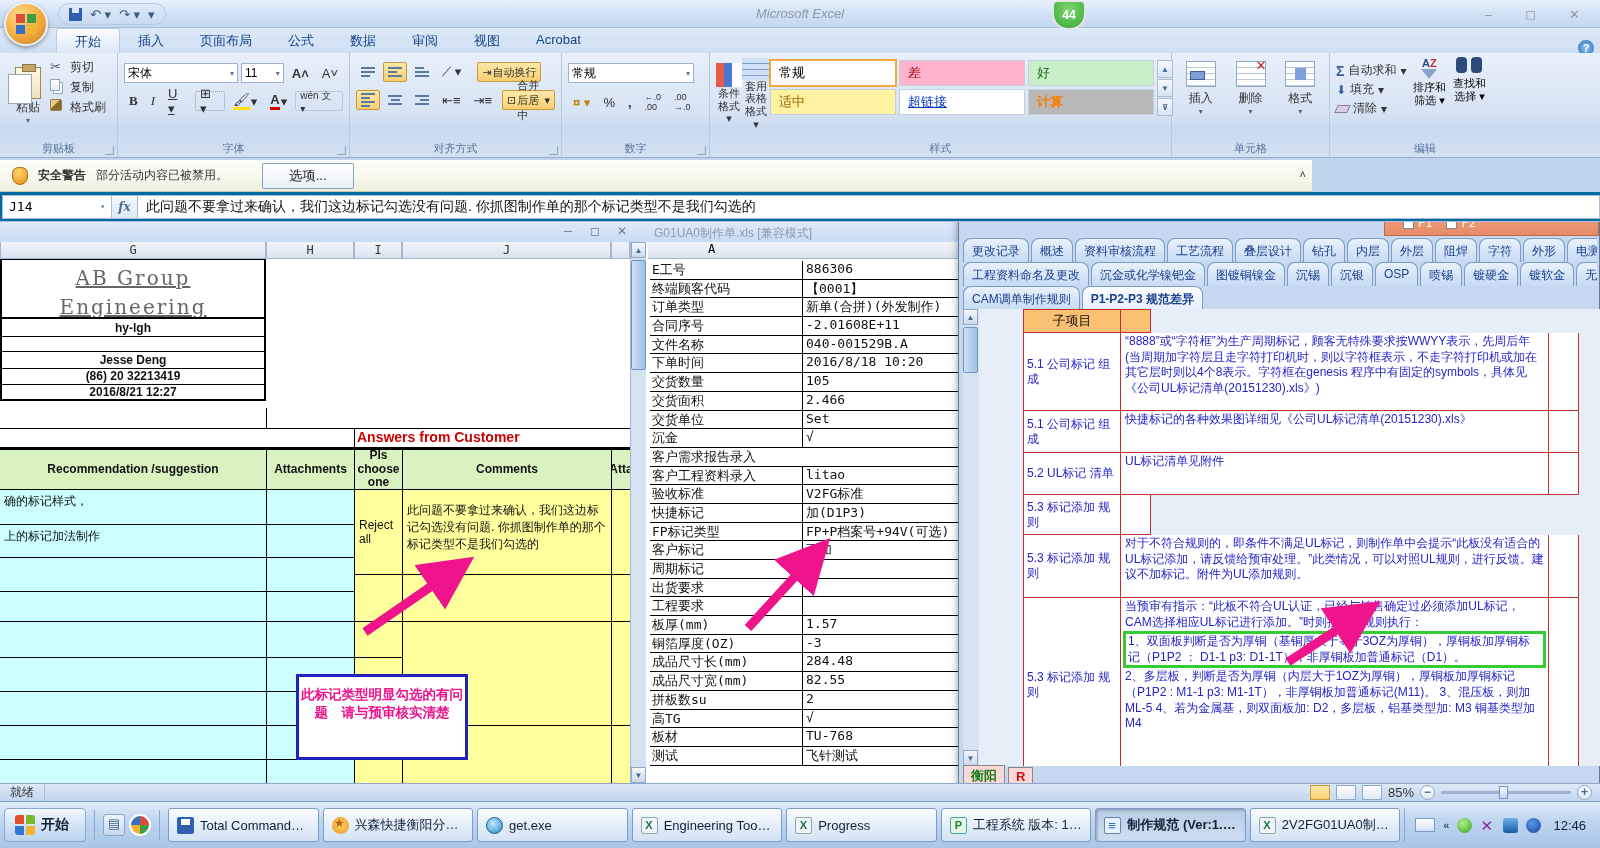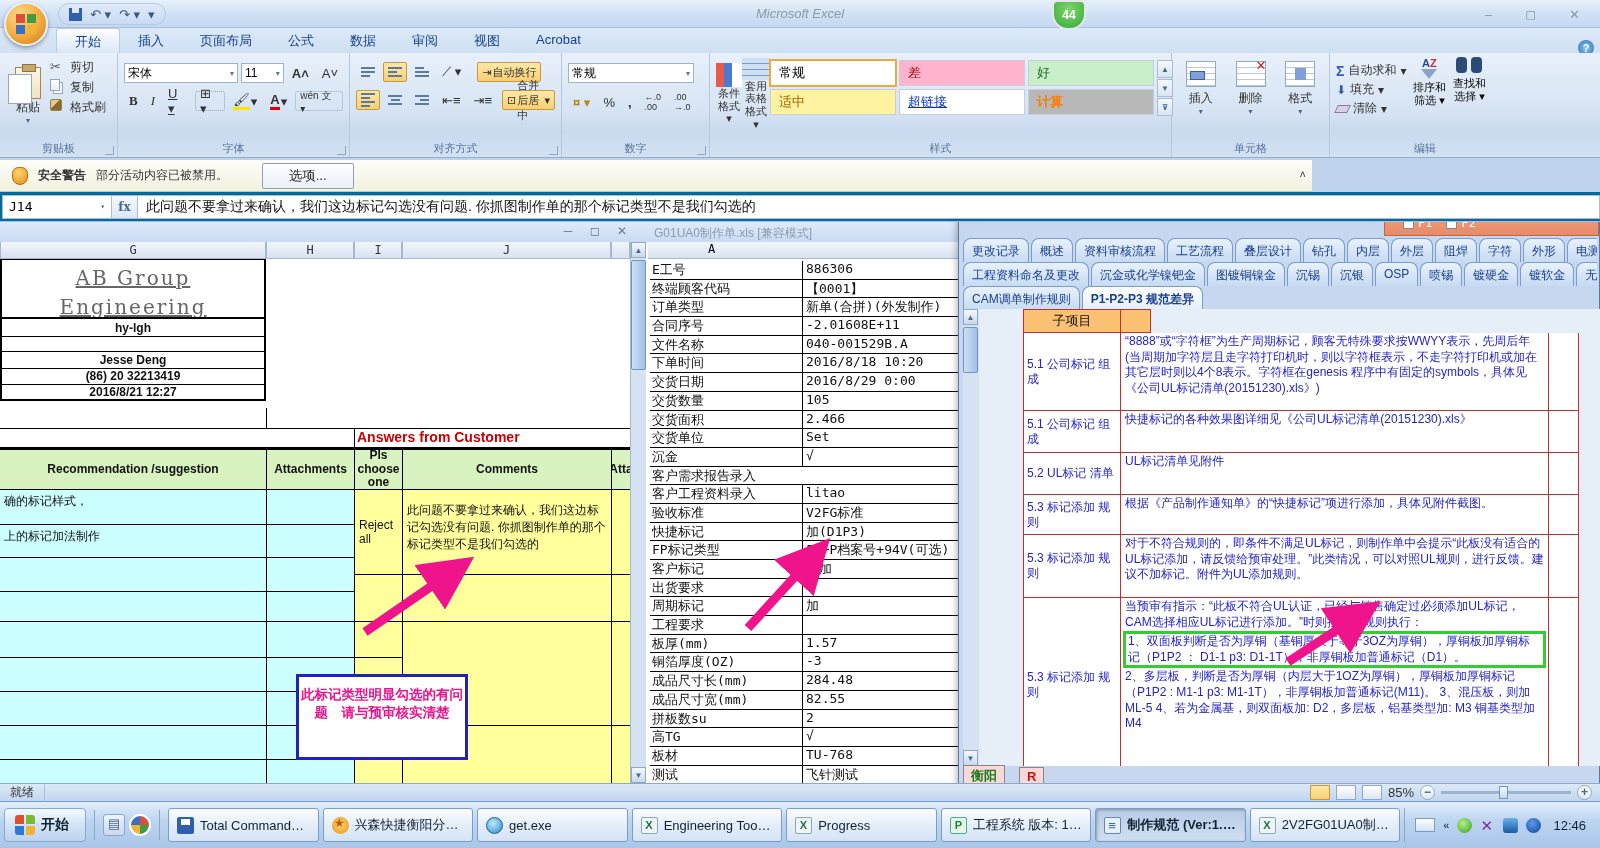--- a/index.html
+++ b/index.html
@@ -91,21 +91,21 @@
   .shield { width:16px; height:18px; background:radial-gradient(circle at 40% 30%,#ffd76a,#e88a1a); border-radius:8px 8px 10px 10px; border:1px solid #b06a10; }
   .secbar b { color:#333; } .secbar span { color:#333; }
   .opt-btn { border:1px solid #8aa0bd; background:linear-gradient(#fff,#e9eff8); padding:3px 26px; border-radius:2px; margin-left:24px; color:#222; }
   .sec-chev { position:absolute; right:6px; top:8px; color:#7a93b5; font-size:11px; }
 
   
   .fbar { position:absolute; left:0; top:192px; width:1600px; height:30px; background:#0369a1; border-bottom:1px solid #a9c0dd; display:flex; align-items:center; z-index:4; }
   .namebox { width:110px; height:24px; margin-left:2px; background:#fff; border:1px solid #a9bcd4; display:flex; align-items:center; padding:0 6px; font-family:"DejaVu Sans Mono",monospace; font-size:13px; }
   .namebox .arr { margin-left:auto; font-size:8px; color:#49688e; }
   .fx-sep { width:26px; height:24px; background:linear-gradient(#f4f8fd,#dde8f4); border:1px solid #a9bcd4; border-left:none; display:flex; align-items:center; justify-content:center; }
-  .fx { font-family:"DejaVu Serif",serif; color:#4a6890; font-weight:bold; }
+  .fx { font-style:italic; font-family:"DejaVu Serif",serif; color:#4a6890; font-weight:bold; }
   .fval { flex:1; height:24px; background:#fff; border:1px solid #a9bcd4; border-left:none; display:flex; align-items:center; padding:0 8px; font-size:14px; color:#111; overflow:hidden; white-space:nowrap; }
 
   
   .workspace { position:absolute; left:0; top:222px; width:1600px; height:561px; background:#bfd3ec; overflow:hidden; }
 
   
   .lwin { position:absolute; left:0; top:0; width:648px; height:561px; background:#fff; }
   .lwin-strip { position:absolute; left:0; top:0; width:648px; height:20px; background:linear-gradient(#dfeafa,#c9dbf2); }
   .lwin-ctl { position:absolute; right:14px; top:2px; color:#6a7a8c; font-size:12px; letter-spacing:7px; }
   .colhdr { position:absolute; top:20px; height:17px; background:linear-gradient(#f2f6fb,#d8e2ef); border:1px solid #a6b8d0; border-top:none; color:#333; text-align:center; line-height:16px; font-family:"DejaVu Sans Mono",monospace; font-size:12px; }
@@ -146,21 +146,21 @@
   .rt-grid { position:absolute; left:44px; top:0px; width:560px; }
   .rt-headrow { display:flex; height:24px; }
   .rt-h { background:#fbc172; border:1px solid #c03030; color:#111; font-size:13px; display:flex; align-items:center; justify-content:center; }
   .rt-row { display:flex; }
   .rt-item { width:98px; border:1px solid #c03030; border-top:none; color:#2424c8; font-size:12px; padding:2px 3px; display:flex; align-items:center; line-height:1.25; }
   .rt-content { width:428px; border:1px solid #c03030; border-top:none; border-left:none; color:#2424c8; font-size:12px; padding:1px 4px; line-height:1.3; }
   .rt-extra { width:30px; border:1px solid #c03030; border-top:none; border-left:none; background:#fff; }
   .rt-item,.rt-content { background:#fff; }
   .hl-box { display:block; border:3px solid #33cc33; margin:1px -2px; padding:0 2px; }
   .rscroll { position:absolute; left:4px; top:123px; width:16px; bottom:22px; background:#d5e2f2; }
-  .rsheet-tabs { position:absolute; left:4px; bottom:2px; height:20px; display:flex; gap:14px; align-items:center; }
+  .rsheet-tabs { position:absolute; left:4px; bottom:2px; height:20px; display:flex; gap:3px; align-items:center; }
   .rsheet-tab { border:1px solid #888; background:#f8d8d8; padding:1px 7px; font-size:13px; font-weight:bold; }
   .rsheet-tab.hy { color:#1a7a1a; } .rsheet-tab.r { color:#cc1111; }
 
   
   .anno { position:absolute; left:296px; top:452px; width:172px; height:86px; background:#fff; border:3px solid #2222bb; z-index:30;
     color:#ec148c; font-weight:bold; font-size:13.5px; text-align:center; padding-top:9px; line-height:1.35; }
   #arrows { position:absolute; left:0; top:0; width:1600px; height:561px; z-index:28; pointer-events:none; }
 
   
   .statusbar { position:absolute; left:0; top:783px; width:1600px; height:18px; background:linear-gradient(#dce9f8,#c3d6ee); border-top:1px solid #8fa8c8; display:flex; align-items:center; font-size:12px; color:#333; }
@@ -557,24 +557,20 @@
           </div>
           <div class="mrow">
             <div class="lab">文件名称</div>
             <div class="val">040-001529B.A</div>
           </div>
           <div class="mrow">
             <div class="lab">下单时间</div>
             <div class="val">2016/8/18 10:20</div>
           </div>
           <div class="mrow">
-            <div class="lab">交货日期</div>
-            <div class="val">2016/8/29 0:00</div>
-          </div>
-          <div class="mrow">
             <div class="lab">交货数量</div>
             <div class="val">105</div>
           </div>
           <div class="mrow">
             <div class="lab">交货面积</div>
             <div class="val">2.466</div>
           </div>
           <div class="mrow">
             <div class="lab">交货单位</div>
             <div class="val">Set</div>
@@ -601,26 +597,26 @@
           </div>
           <div class="mrow">
             <div class="lab">FP标记类型</div>
             <div class="val">FP+P档案号+94V(可选)</div>
           </div>
           <div class="mrow">
             <div class="lab">客户标记</div>
             <div class="val">不加</div>
           </div>
           <div class="mrow">
+            <div class="lab">周期标记</div>
+            <div class="val">加</div>
+          </div>
+          <div class="mrow">
             <div class="lab">出货要求</div>
             <div class="val"></div>
-          </div>
-          <div class="mrow">
-            <div class="lab">周期标记</div>
-            <div class="val">加</div>
           </div>
           <div class="mrow">
             <div class="lab">工程要求</div>
             <div class="val"></div>
           </div>
           <div class="mrow">
             <div class="lab">板厚(mm)</div>
             <div class="val">1.57</div>
           </div>
           <div class="mrow">
@@ -714,21 +710,20 @@
               <div class="rt-content" style="height: 42px;">快捷标记的各种效果图详细见《公司UL标记清单(20151230).xls》</div>
               <div class="rt-extra" style="height: 42px;"></div>
             </div>
             <div class="rt-row">
               <div class="rt-item" style="height: 42px;">5.2 UL标记 清单</div>
               <div class="rt-content" style="height: 42px;">UL标记清单见附件</div>
               <div class="rt-extra" style="height: 42px;"></div>
             </div>
             <div class="rt-row">
               <div class="rt-item" style="height: 40px;">5.3 标记添加 规则</div>
-              <div class="rt-content" style="height: 40px;">根据《产品制作通知单》的“快捷标记”项进行添加，具体见附件截图。</div>
               <div class="rt-extra" style="height: 40px;"></div>
             </div>
             <div class="rt-row">
               <div class="rt-item" style="height: 63px;">5.3 标记添加 规则</div>
               <div class="rt-content" style="height: 63px;">对于不符合规则的，即条件不满足UL标记，则制作单中会提示“此板没有适合的UL标记添加，请反馈给预审处理。”此类情况，可以对照UL规则，进行反馈。建议不加标记。附件为UL添加规则。</div>
               <div class="rt-extra" style="height: 63px;"></div>
             </div>
             <div class="rt-row">
               <div class="rt-item" style="height: 174px;">5.3 标记添加 规则</div>
               <div class="rt-content" style="height: 174px;"><span>当预审有指示：“此板不符合UL认证，已经与销售确定过必须添加UL标记，CAM选择相应UL标记进行添加。”时则按如下规则执行：</span><span class="hl-box">1、双面板判断是否为厚铜（基铜厚大于等于3OZ为厚铜），厚铜板加厚铜标记（P1P2 ：  D1-1  p3: D1-1T），非厚铜板加普通标记（D1）。</span><span>2、多层板，判断是否为厚铜（内层大于1OZ为厚铜），厚铜板加厚铜标记（P1P2 : M1-1   p3: M1-1T），非厚铜板加普通标记(M11)。 3、混压板，则加ML-5 4、若为金属基，则双面板加: D2，多层板，铝基类型加: M3  铜基类型加M4</span></div>

